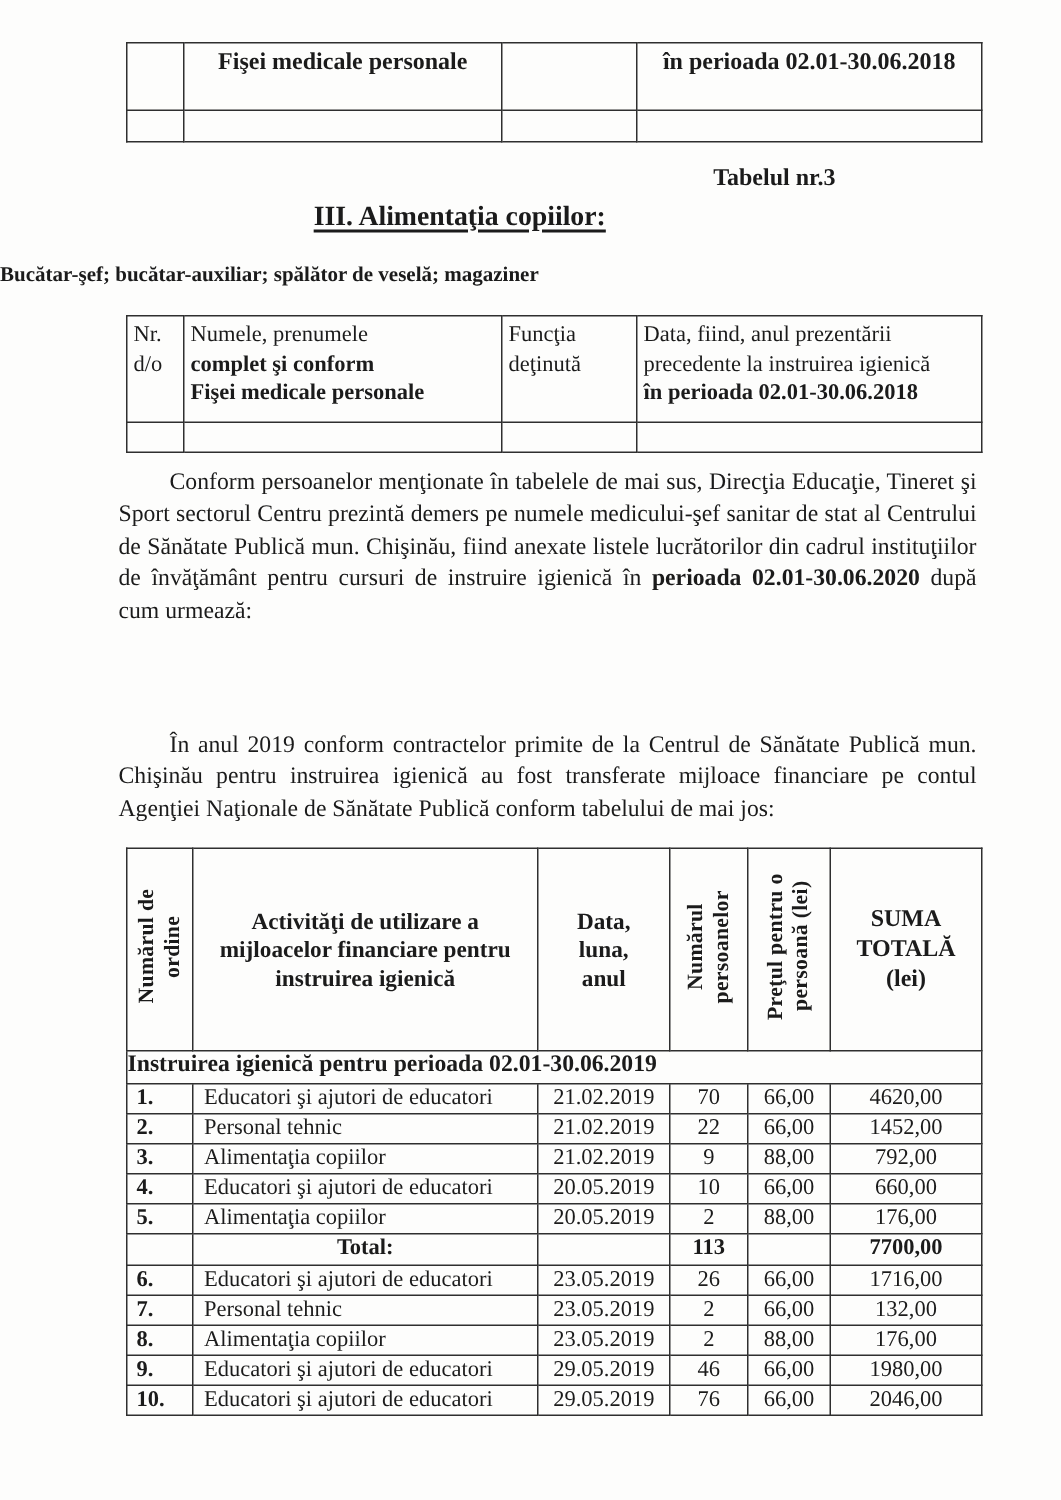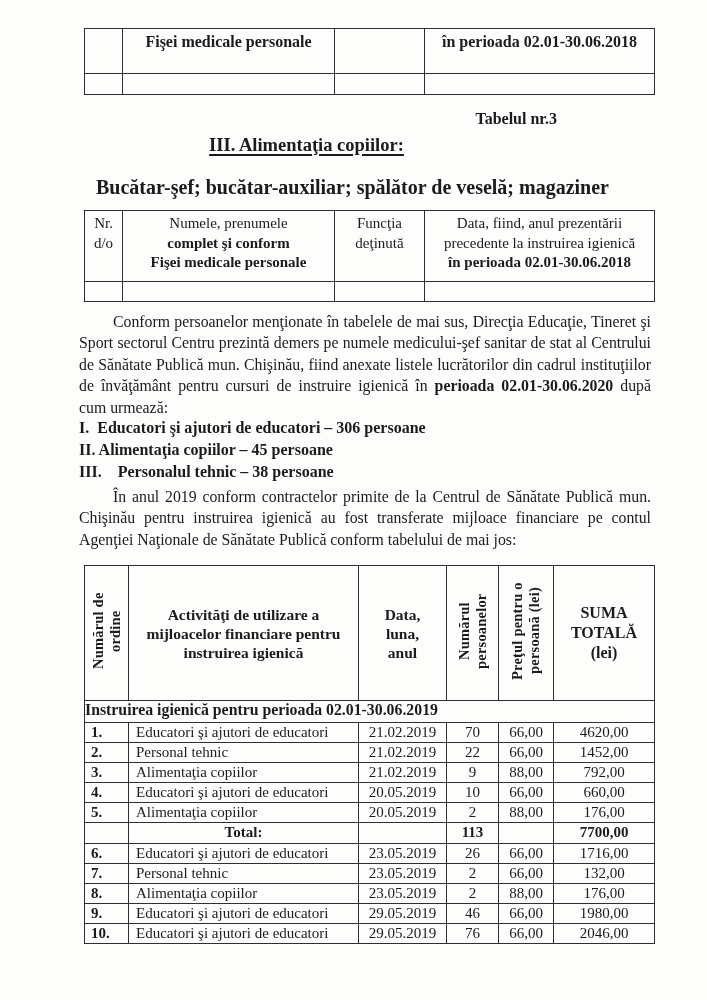--- a/index.html
+++ b/index.html
@@ -19,26 +19,26 @@
   
   .t-top { position: absolute; left: 84px; top: 28px; width: 570px; }
   .t-top td { font-weight: bold; font-size: 16px; text-align: center; line-height: 20px; padding-top: 3px; }
 
   
   .table-label { position: absolute; top: 110px; left: 0; right: 52px; text-align: right;
                  font-weight: bold; font-size: 16px; }
   .heading { position: absolute; top: 135px; left: 4px; right: 0; text-align: center;
              font-weight: bold; font-size: 18.5px;
              text-decoration: underline; text-underline-offset: 3px; text-decoration-thickness: 1.6px; }
-  .subheading { position: absolute; top: 176px; left: 0; right: 0; text-align: right;
-                font-weight: bold; font-size: 20px; }
+  .subheading { position: absolute; top: 176px; left: 0; right: 0; text-align: left;
+                font-weight: bold; font-size: 14px; }
 
   
   .t-roster { position: absolute; left: 84px; top: 210px; width: 570px; }
-  .t-roster td { font-size: 15px; text-align: center; line-height: 19.5px; padding-top: 3px; }
+  .t-roster td { font-size: 15px; text-align: left; line-height: 19.5px; padding-top: 3px; }
   .t-roster .b { font-weight: bold; }
 
   
   .para { position: absolute; left: 79px; width: 572px; font-size: 15.8px; line-height: 21.4px;
           text-align: justify; text-indent: 34px; }
   .p1 { top: 311px; }
   .p2 { top: 486px; }
   .cat-list { position: absolute; left: 79px; top: 417px; width: 572px;
               font-weight: bold; font-size: 16px; line-height: 22px; }
   .cat-list div { white-space: pre; }
@@ -130,25 +130,20 @@
       <td></td>
       <td></td>
       <td></td>
       <td></td>
     </tr>
   </tbody>
     </table>
 
   <div class="para p1"><span>Conform persoanelor menţionate în tabelele de mai sus, Direcţia Educaţie, Tineret şi Sport sectorul Centru prezintă demers pe numele medicului-şef sanitar de stat al Centrului de Sănătate Publică mun. Chişinău, fiind anexate listele lucrătorilor din cadrul instituţiilor de învăţământ pentru cursuri de instruire igienică în </span><b>perioada 02.01-30.06.2020</b><span> după cum urmează:</span></div>
 
-  <div class="cat-list">
-    <div>I.  Educatori şi ajutori de educatori – 306 persoane</div>
-    <div>II. Alimentaţia copiilor – 45 persoane</div>
-    <div>III.    Personalul tehnic – 38 persoane</div>
-  </div>
 
   <div class="para p2">În anul 2019 conform contractelor primite de la Centrul de Sănătate Publică mun. Chişinău  pentru instruirea igienică au fost transferate mijloace financiare pe contul Agenţiei Naţionale de Sănătate Publică conform tabelului de mai jos:</div>
 
   <table class="t-fin">
     <colgroup>
       <col style="width:44px">
         <col style="width:230px">
         <col style="width:88px">
       <col style="width:52px">
         <col style="width:55px">

